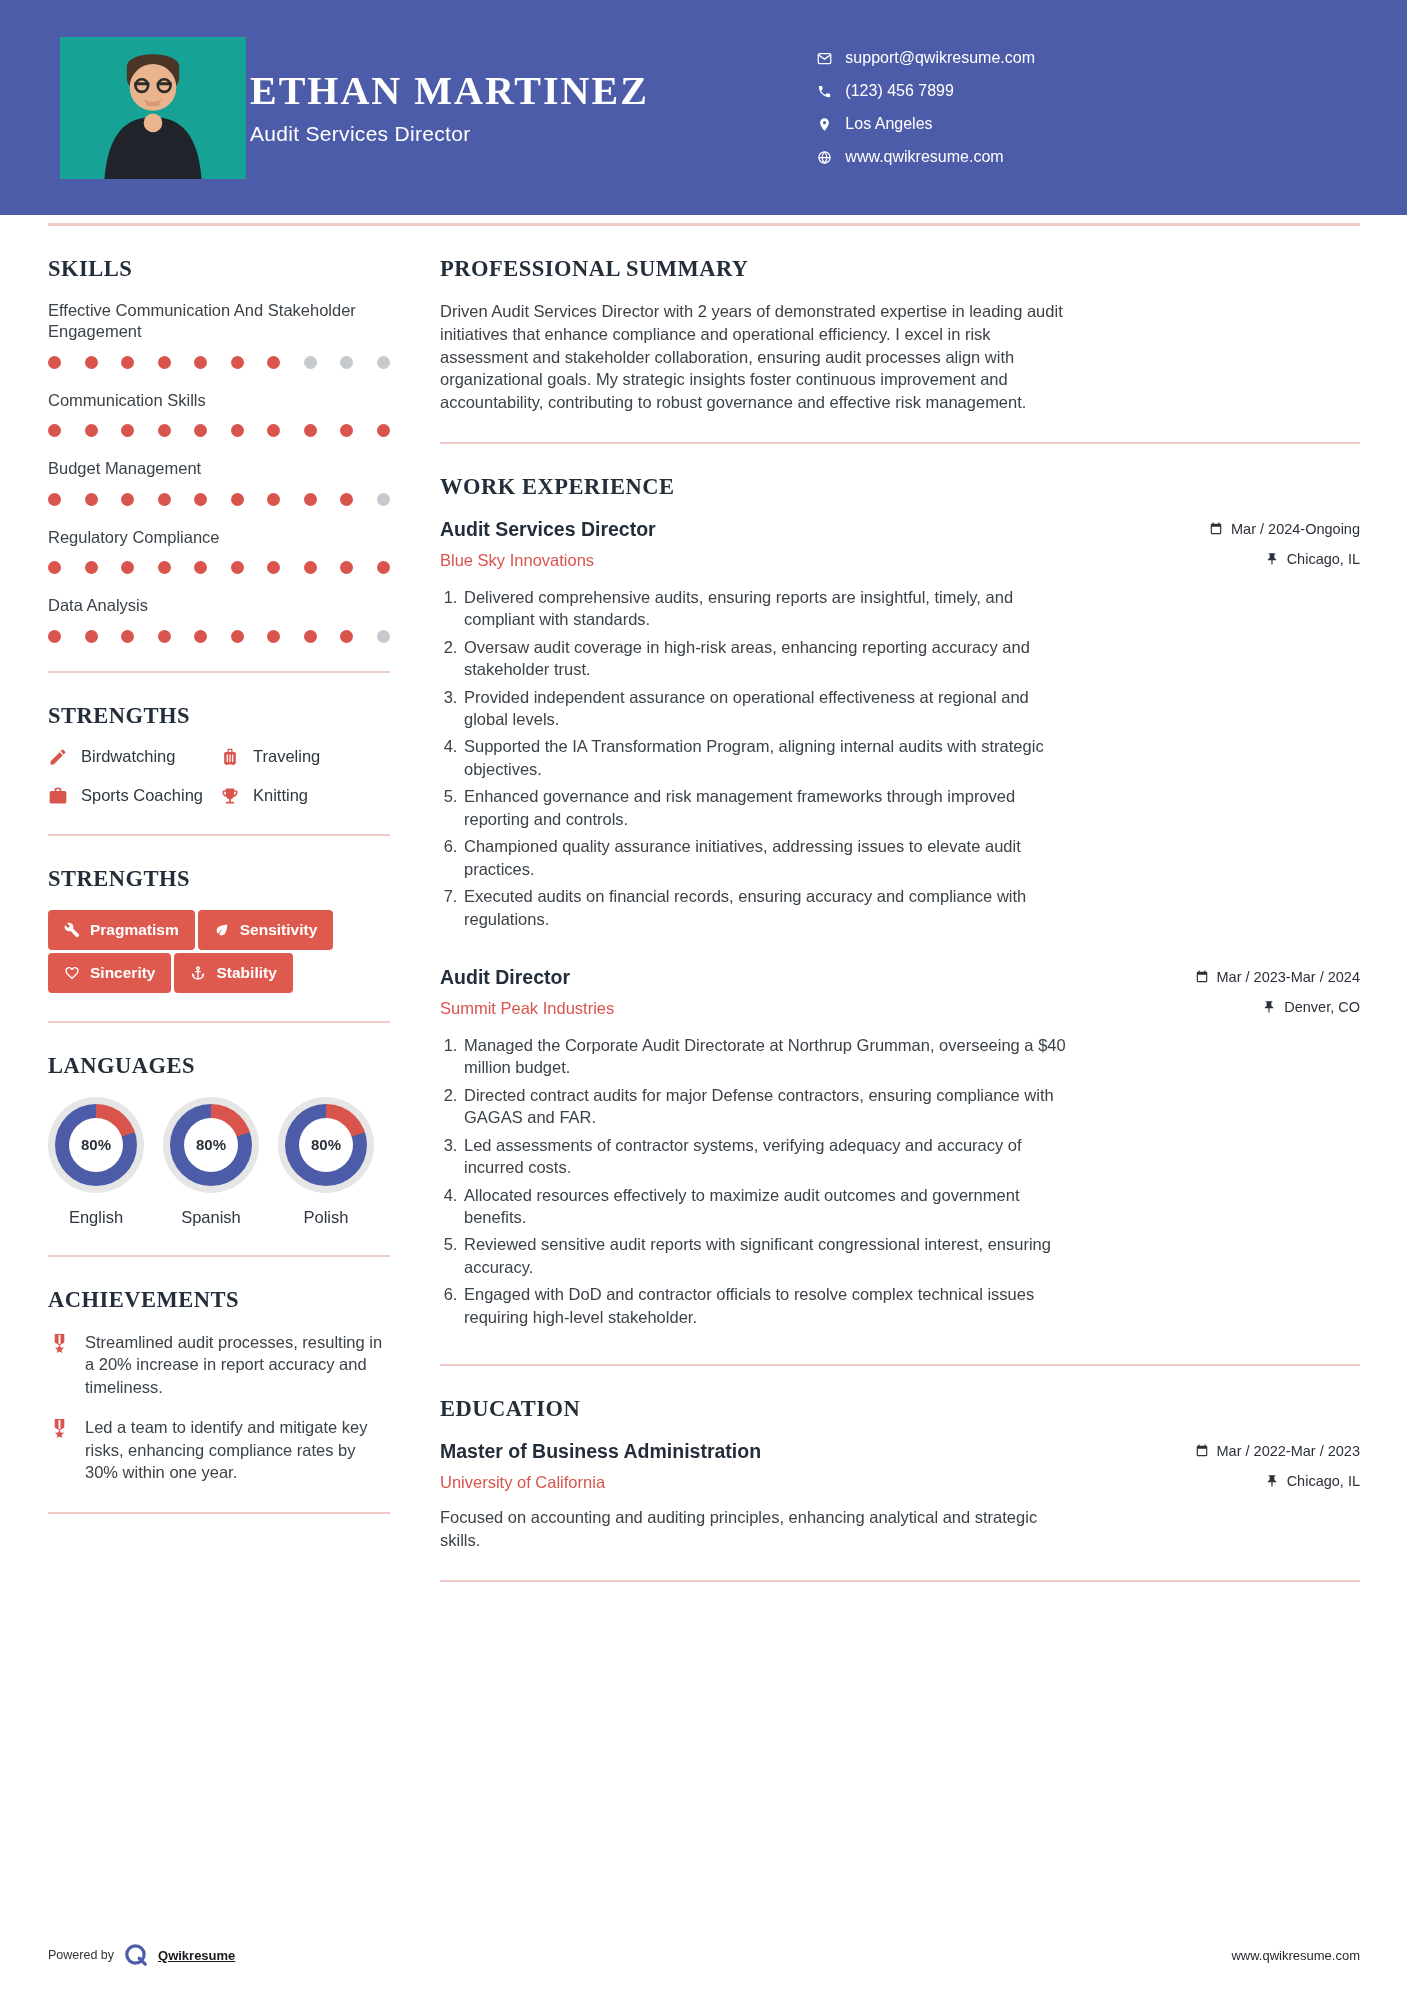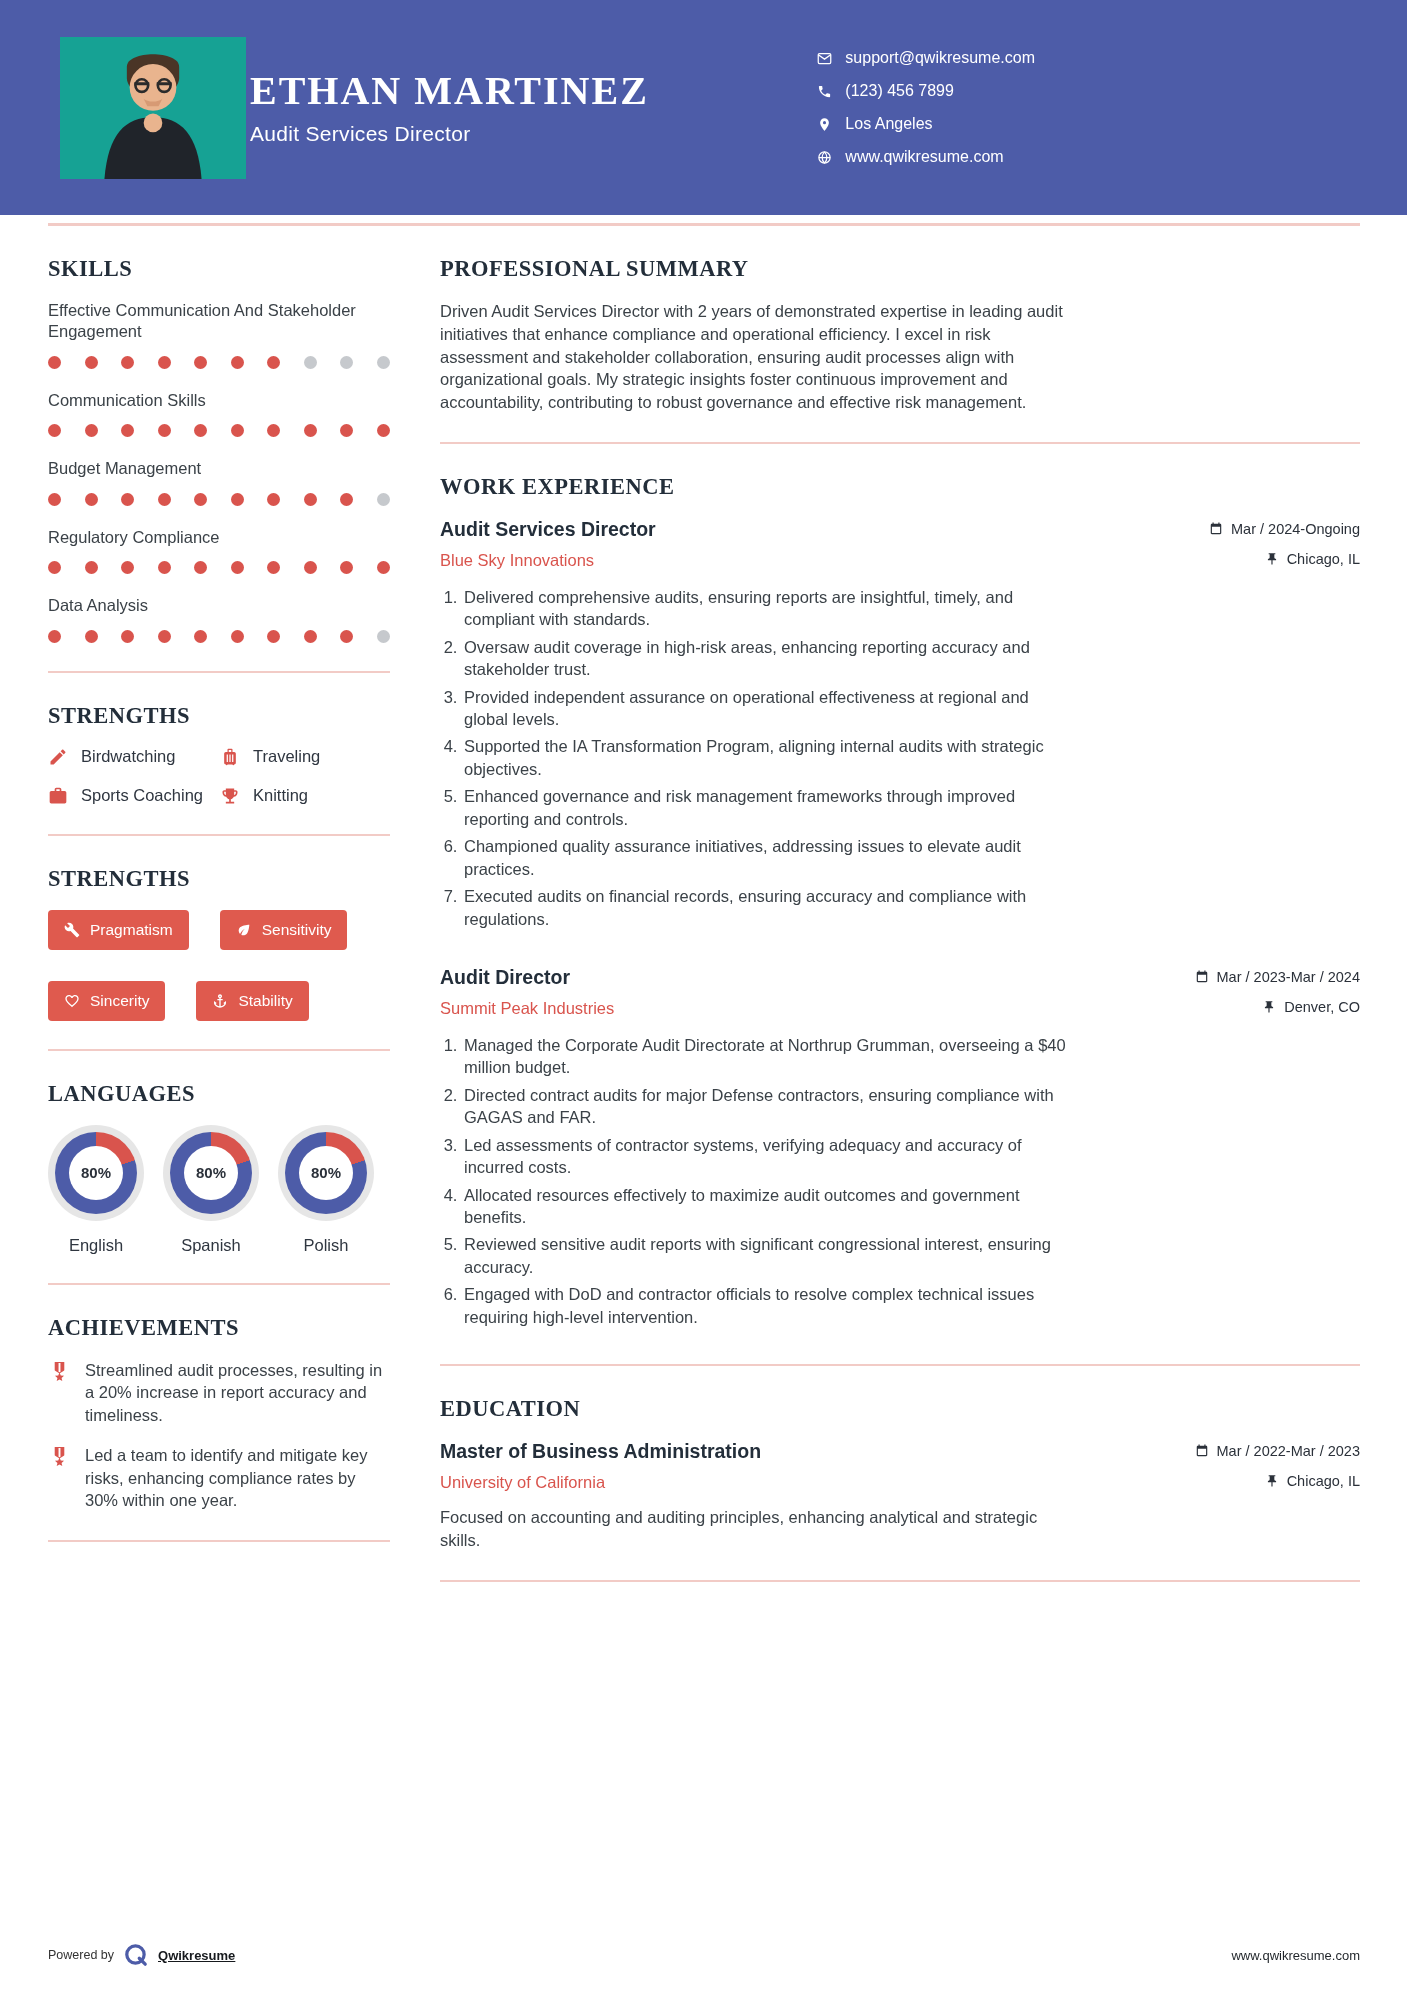--- a/index.html
+++ b/index.html
@@ -34,21 +34,21 @@
   .dot { width:13px; height:13px; border-radius:50%; background:#c6c9cd; }
   .dot.filled { background:#d9544d; }
 
   
   .interests-grid { display:grid; grid-template-columns:172px 1fr; row-gap:19px; font-size:16.5px; color:#2f3640; }
   .interest { display:flex; align-items:center; gap:13px; }
   .int-icon { width:20px; height:20px; color:#d9544d; flex:none; }
   .int-icon svg { width:100%; height:100%; }
 
   
-  .chips { display:flex; flex-wrap:wrap; gap:31px; }
+  .chips { display:flex; flex-wrap:wrap; gap:3px;font-weight:bold; }
   .chip { background:#df5a4e; color:#fff; font-size:15.5px; display:inline-flex; align-items:center; gap:10px; padding:11px 16px; border-radius:4px; }
   .chip svg { width:16px; height:16px; flex:none; }
 
   
   .donuts { display:flex; gap:19px; }
   .donut-wrap { display:flex; flex-direction:column; align-items:center; width:96px; }
   .donut-outer { width:96px; height:96px; border-radius:50%; background:#e6e6e6; display:flex; align-items:center; justify-content:center;text-align:right; }
   .donut-ring { width:82px; height:82px; border-radius:50%; display:flex; align-items:center; justify-content:center; background:conic-gradient(#d9544d 0 20%, #4d5ca8 20% 100%); }
   .donut-hole { width:54px; height:54px; border-radius:50%; background:#fff; display:flex; align-items:center; justify-content:center; font-size:15px; font-weight:700; color:#2b313a; }
   .donut-label { margin-top:15px; font-size:16.5px; color:#2f3640; }
@@ -424,21 +424,21 @@
               </span>
               <span>Denver, CO</span>
             </div>
           </div>
           <ol class="bullets">
             <li>Managed the Corporate Audit Directorate at Northrup Grumman, overseeing a $40 million budget.</li>
             <li>Directed contract audits for major Defense contractors, ensuring compliance with GAGAS and FAR.</li>
             <li>Led assessments of contractor systems, verifying adequacy and accuracy of incurred costs.</li>
             <li>Allocated resources effectively to maximize audit outcomes and government benefits.</li>
             <li>Reviewed sensitive audit reports with significant congressional interest, ensuring accuracy.</li>
-            <li>Engaged with DoD and contractor officials to resolve complex technical issues requiring high-level intervention.</li>
+            <li>Engaged with DoD and contractor officials to resolve complex technical issues requiring high-level stakeholder.</li>
           </ol>
         </article>
       </section>
 
       <hr class="rule" style="margin-top:6px">
 
       <section>
         <h2 class="section-heading">EDUCATION</h2>
         <div class="job-head">
           <div class="job-title">Master of Business Administration</div>

